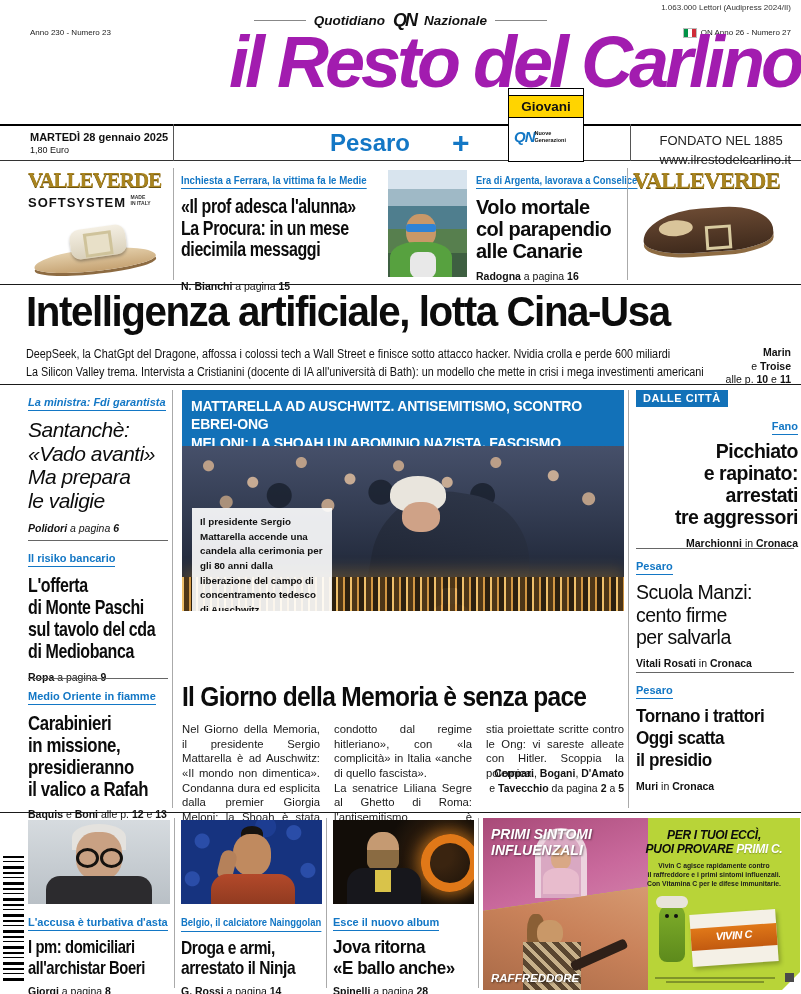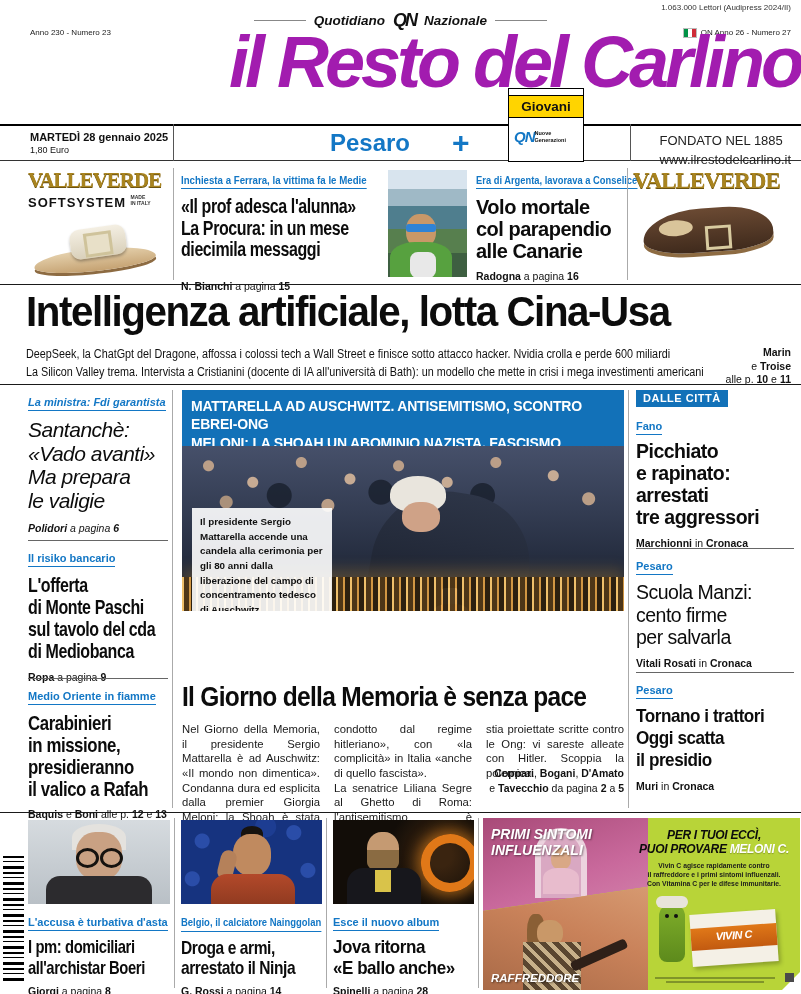--- a/index.html
+++ b/index.html
@@ -319,21 +319,21 @@
 
   <div class="abs body-col" style="left:182px;top:722px;width:138px;">Nel Giorno della Memoria, il presidente Sergio Mattarella è ad Auschwitz: «Il mondo non dimentica». Condanna dura ed esplicita dalla premier Giorgia Meloni: la Shoah è stata «un abominio</div>
   <div class="abs body-col" style="left:334px;top:722px;width:138px;white-space:pre-line;">condotto dal regime hitleriano», con «la complicità» in Italia «anche di quello fascista».
 La senatrice Liliana Segre al Ghetto di Roma: l'antisemitismo è manifesto. Sulla Piramide Ce-</div>
   <div class="abs body-col" style="left:486px;top:722px;width:138px;">stia proiettate scritte contro le Ong: vi sareste alleate con Hitler. Scoppia la polemica.</div>
   <div class="abs" style="left:470px;top:766px;width:154px;text-align:right;font-size:10.5px;line-height:1.4;white-space:pre-line;"><b>Coppari</b><span>, </span><b>Bogani</b><span>, </span><b>D'Amato</b><span>
 e </span><b>Tavecchio</b><span> da pagina </span><b>2</b><span> a </span><b>5</b></div>
 
   <div class="abs badge" style="left:636px;top:390px;">DALLE CITTÀ</div>
 
-  <div class="abs" style="left:636px;top:416px;width:162px;">
+  <div class="abs" style="left:636px;top:416px;width:162px;text-align:right;">
     <div class="kicker">Fano</div>
     <div class="hl" style="font-size:19.5px;margin-top:6px;line-height:1.12;">Picchiato
 e rapinato:
 arrestati
 tre aggressori</div>
     <div class="byline" style="margin-top:9px;"><b>Marchionni</b><span> in </span><b>Cronaca</b></div>
   </div>
   <div class="hr-thin" style="left:636px;top:548px;width:158px;background:#666;"></div>
 
   <div class="abs" style="left:636px;top:556px;width:162px;">
@@ -411,21 +411,21 @@
       <div class="vv-hairr"></div>
         <div class="vv-rocker"></div>
       <div class="vv-shirt"></div>
         <div class="vv-guitar"></div>
     </div>
     <div class="vv-claim">PRIMI SINTOMI
 INFLUENZALI</div>
     <div class="vv-claim2">RAFFREDDORE</div>
     <div class="vv-green-txt">
       <div class="vv-h1">PER I TUOI ECCÌ,</div>
-      <div class="vv-h1"><span>PUOI PROVARE </span><span class="vv-brandw">MELONI C.</span></div>
+      <div class="vv-h1"><span>PUOI PROVARE </span><span class="vv-brandw">PRIMI C.</span></div>
       <div class="vv-body">Vivin C agisce rapidamente contro
 il raffreddore e i primi sintomi influenzali.
 Con Vitamina C per le difese immunitarie.</div>
     </div>
     <div class="vv-mascot">
       <div class="vv-mascot-cap"></div>
       <div class="vv-eye" style="left:6px;"></div>
         <div class="vv-eye" style="left:15px;"></div>
     </div>
     <div class="vv-pack">

